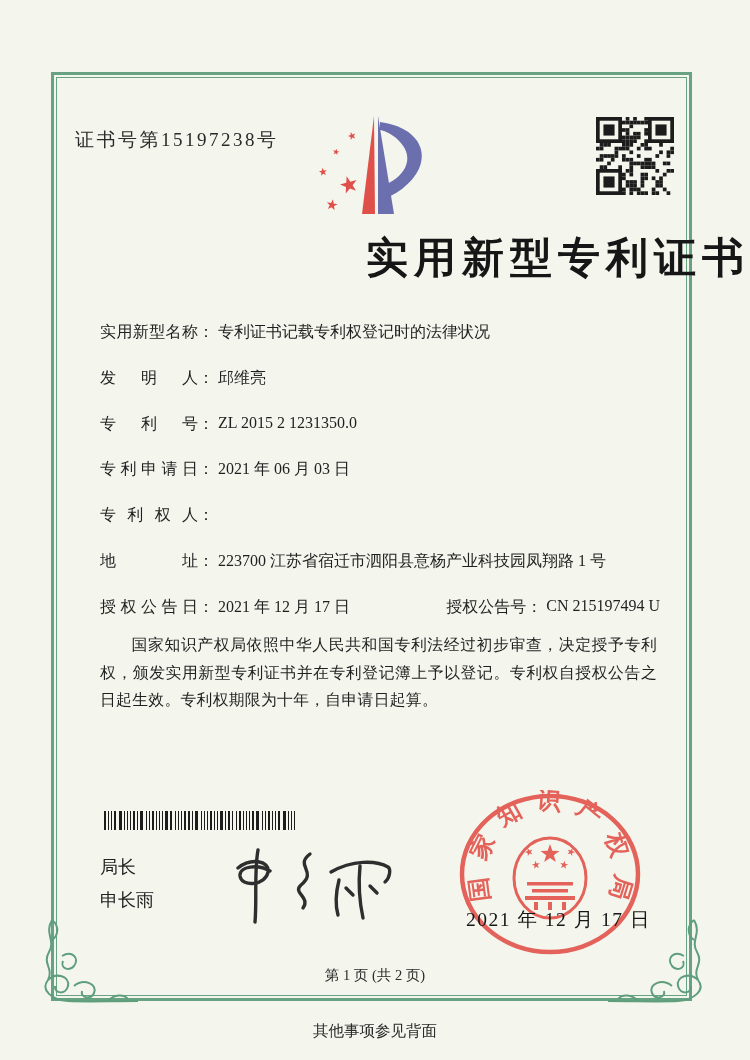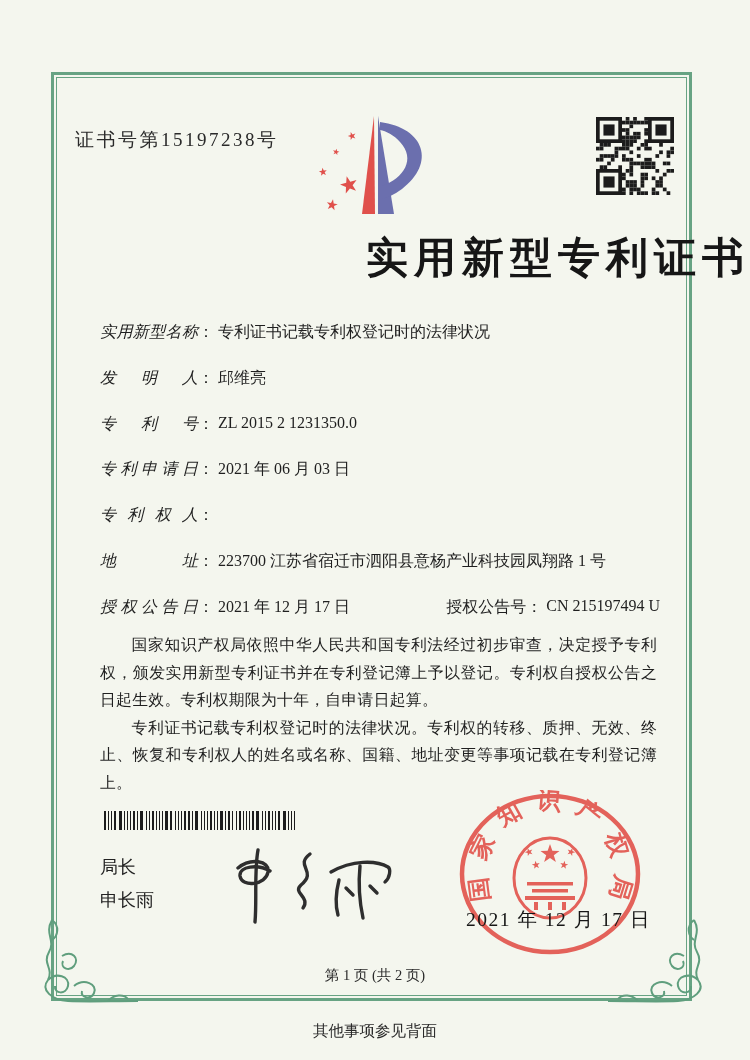--- a/index.html
+++ b/index.html
@@ -14,21 +14,21 @@
   .frame{left:51px;top:72px;width:635px;height:923px;border:3px solid #67a383;}
   .frame-inner{position:absolute;inset:2px;border:1px solid #67a383;}
   
   .cert-no{left:75px;top:119px;font-size:19px;letter-spacing:2.5px;color:#2a2a2a;margin-top:8px;}
   .logo{left:303px;top:101px;}
   .qr{left:596px;top:117px;}
   .title{left:0;right:0;top:230px;text-align:right;font-size:42px;font-weight:bold;
          letter-spacing:6px;color:#161616;}
   
   .row{position:absolute;left:100px;width:560px;font-size:16px;display:flex;white-space:nowrap;}
-  .row .lbl{width:98px;flex:none;text-align:justify;text-align-last:justify;font-style:italic;}
+  .row .lbl{width:98px;flex:none;text-align:justify;text-align-last:justify;}
   .row .colon{flex:none;}
   .row .val{margin-left:4px;}
   .row .grant-group{margin-left:auto;display:flex;}
   .r1{top:322px}.r2{top:368px}.r3{top:414px}.r4{top:459px}
   .r5{top:505px}.r6{top:551px}.r7{top:597px}
   
   .paras{left:100px;top:631px;width:557px;font-size:15.8px;line-height:27.6px;text-align:justify;}
   .paras p{margin:0;text-indent:2em;letter-spacing:.3px;}
   
   .barcode{left:104px;top:811px;}
@@ -246,21 +246,20 @@
     <span class="val">2021 年 12 月 17 日</span>
   <span class="grant-group">
     <span>授权公告号</span>
       <span>：</span>
       <span class="val">CN 215197494 U</span>
   </span>
 </div>
 
 <div class="abs paras">
   <p>国家知识产权局依照中华人民共和国专利法经过初步审查，决定授予专利权，颁发实用新型专利证书并在专利登记簿上予以登记。专利权自授权公告之日起生效。专利权期限为十年，自申请日起算。</p>
-  <p>专利证书记载专利权登记时的法律状况。专利权的转移、质押、无效、终止、恢复和专利权人的姓名或名称、国籍、地址变更等事项记载在专利登记簿上。</p>
 </div>
 
 <div class="abs barcode">
   <svg class="barcode-svg" width="197" height="20" viewBox="0 0 197 20">
       <rect x="0" y="0" width="2" height="19" fill="#1c1c1c"></rect>
       <rect x="4" y="0" width="1" height="19" fill="#1c1c1c"></rect>
       <rect x="7" y="0" width="1" height="19" fill="#1c1c1c"></rect>
       <rect x="10" y="0" width="2" height="19" fill="#1c1c1c"></rect>
       <rect x="15" y="0" width="3" height="19" fill="#1c1c1c"></rect>
       <rect x="20" y="0" width="1" height="19" fill="#1c1c1c"></rect>

